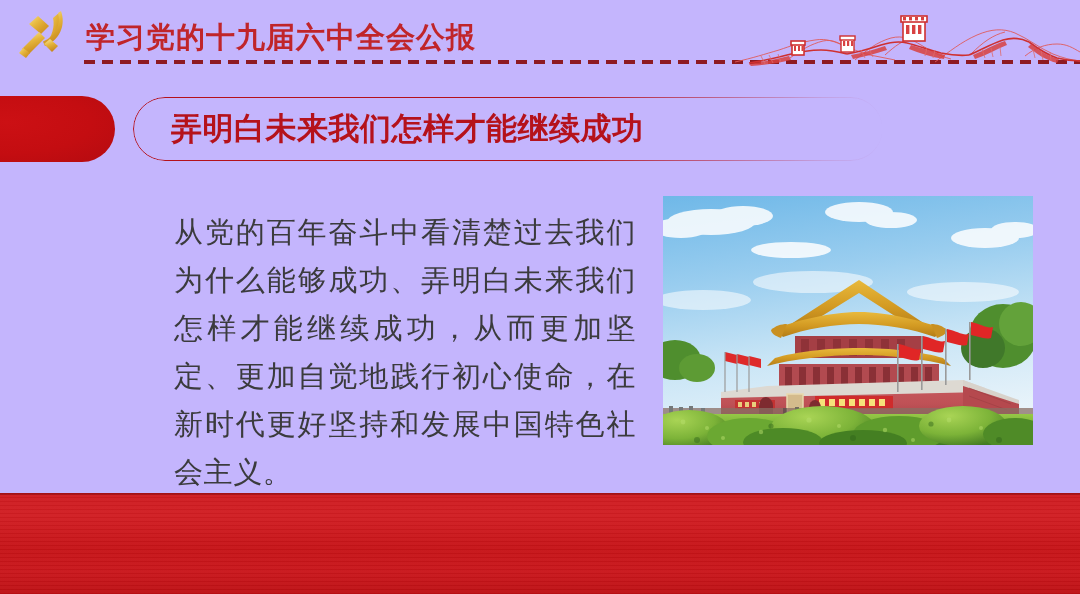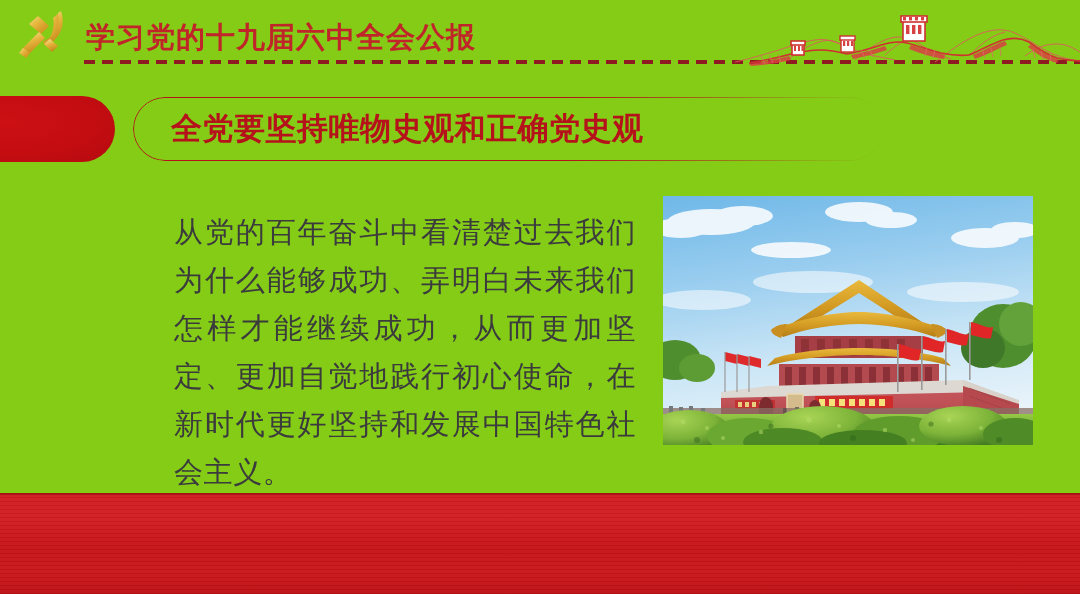--- a/index.html
+++ b/index.html
@@ -7,21 +7,21 @@
     padding: 0;
     background: #ffffff;
   }
   body {
     font-family: "Liberation Sans", "DejaVu Sans", sans-serif;
   }
   #slide {
     position: relative;
     width: 1080px;
     height: 594px;
-    background: #84cc16;
+    background: #c4b5fd;
     overflow: hidden;
   }
 
   
   #header {
     position: absolute;
     left: 0; top: 0;
     width: 1080px;
     height: 82px;
   }
@@ -267,21 +267,21 @@
             <path d="M308 60 L306 51"></path>
             <path d="M316 61 L315 52"></path>
         </g>
       </svg>
     </div>
   </div>
 
   <div id="title-band">
     <div id="red-pill"></div>
     <div id="title-outline"></div>
-    <div id="section-title">全党要坚持唯物史观和正确党史观</div>
+    <div id="section-title">弄明白未来我们怎样才能继续成功</div>
   </div>
 
   <div id="body-text">从党的百年奋斗中看清楚过去我们为什么能够成功、弄明白未来我们怎样才能继续成功，从而更加坚定、更加自觉地践行初心使命，在新时代更好坚持和发展中国特色社会主义。</div>
 
   <div id="photo">
     <svg viewBox="0 0 370 249" width="370" height="249" xmlns="http://www.w3.org/2000/svg">
       <defs>
         <linearGradient id="sky" x1="0" y1="0" x2="0.2" y2="1">
           <stop offset="0%" stop-color="#6fb8e8"></stop>
           <stop offset="35%" stop-color="#99cdef"></stop>

